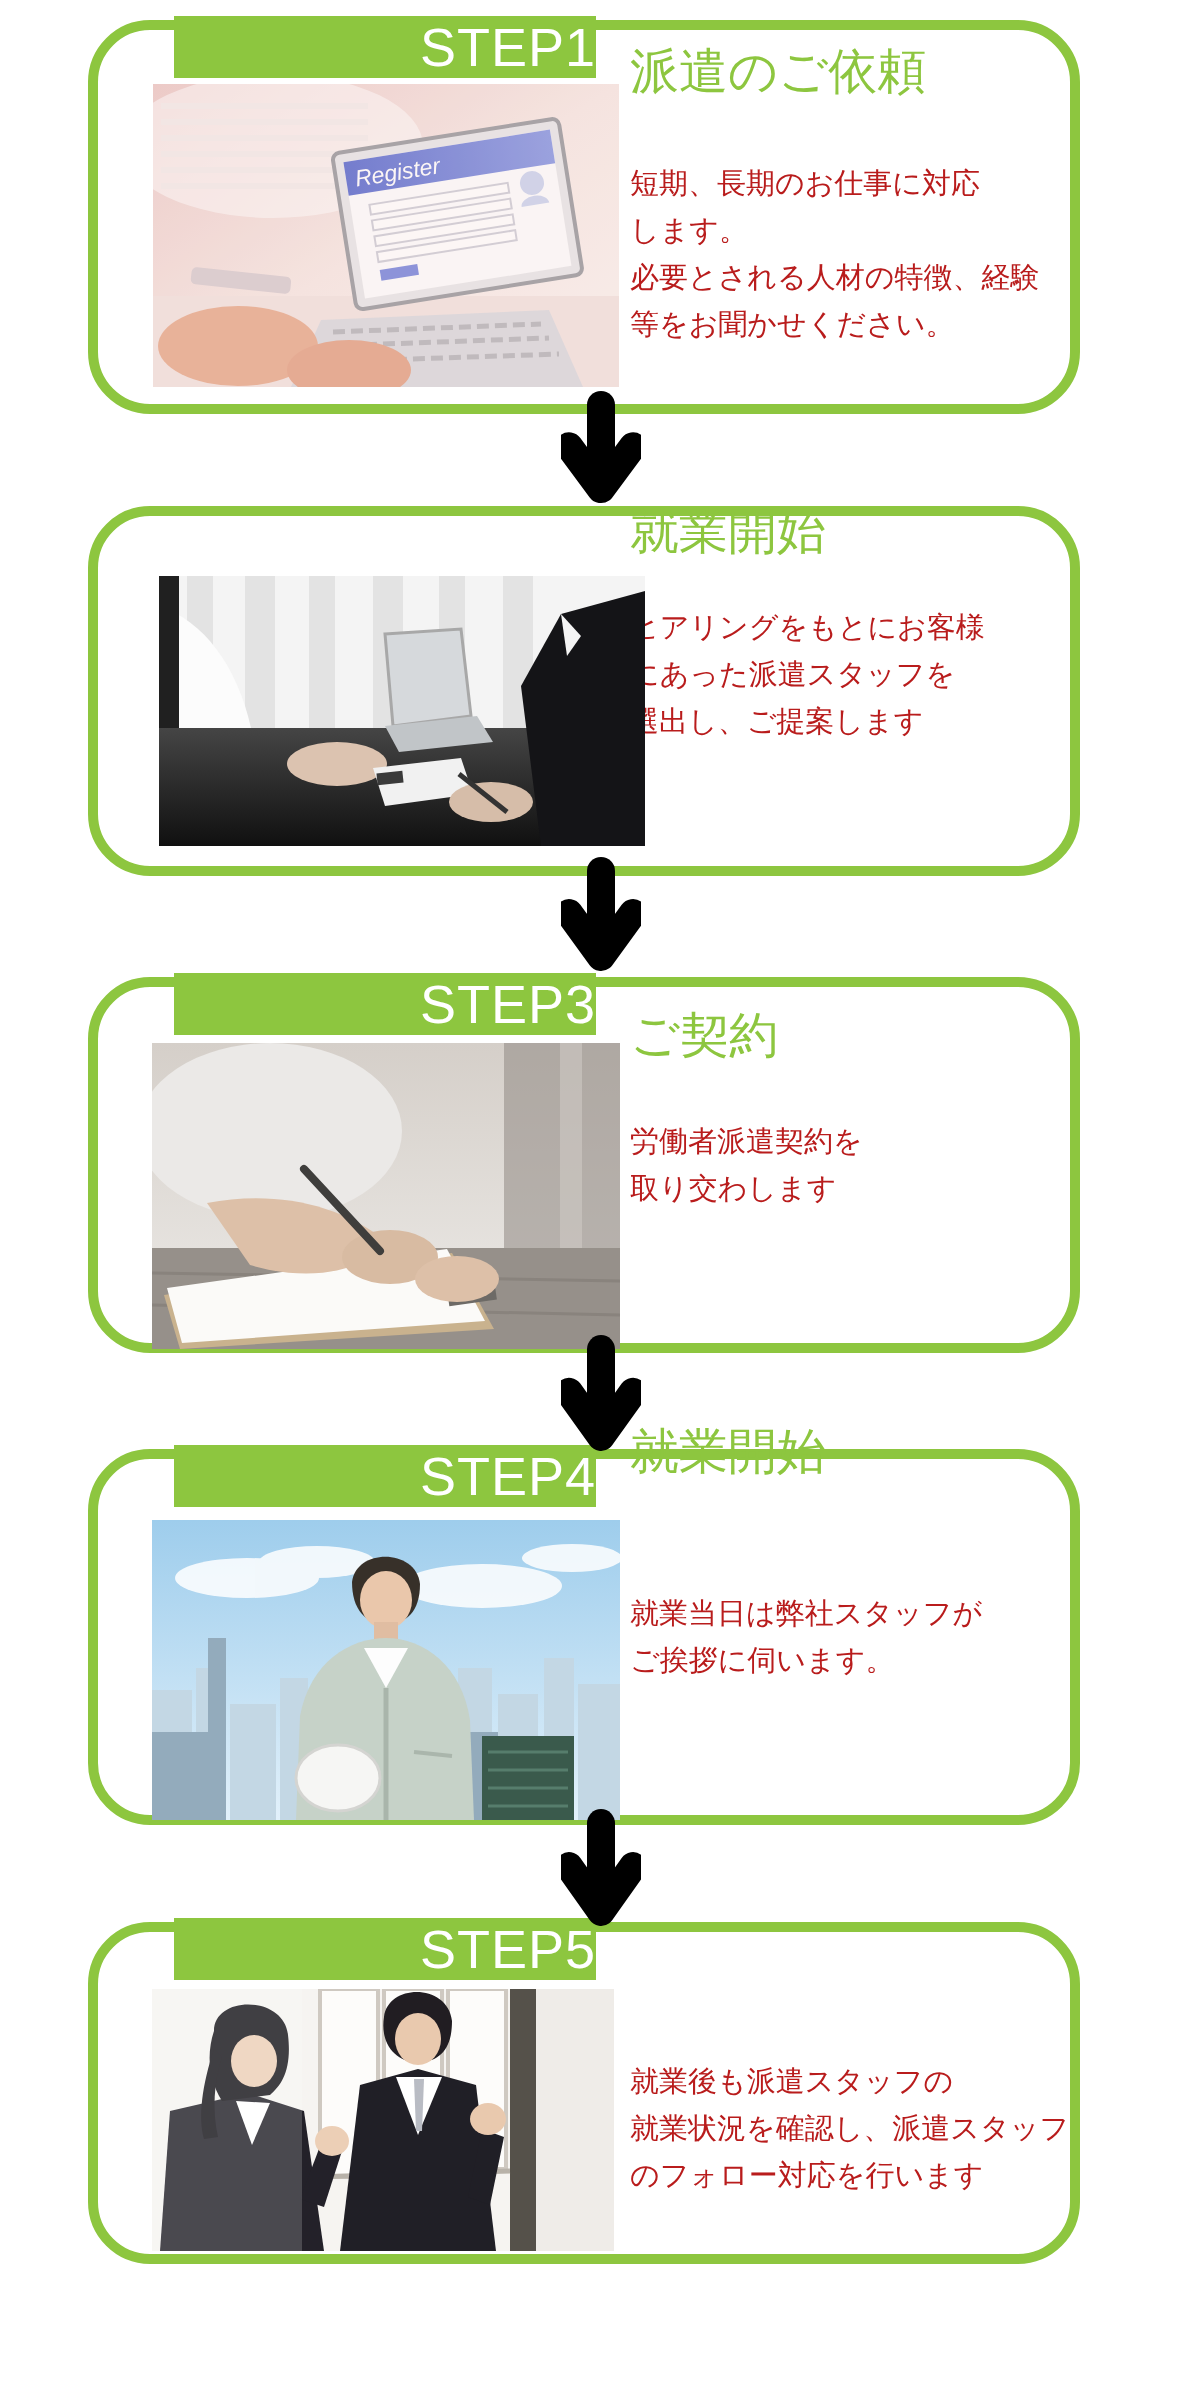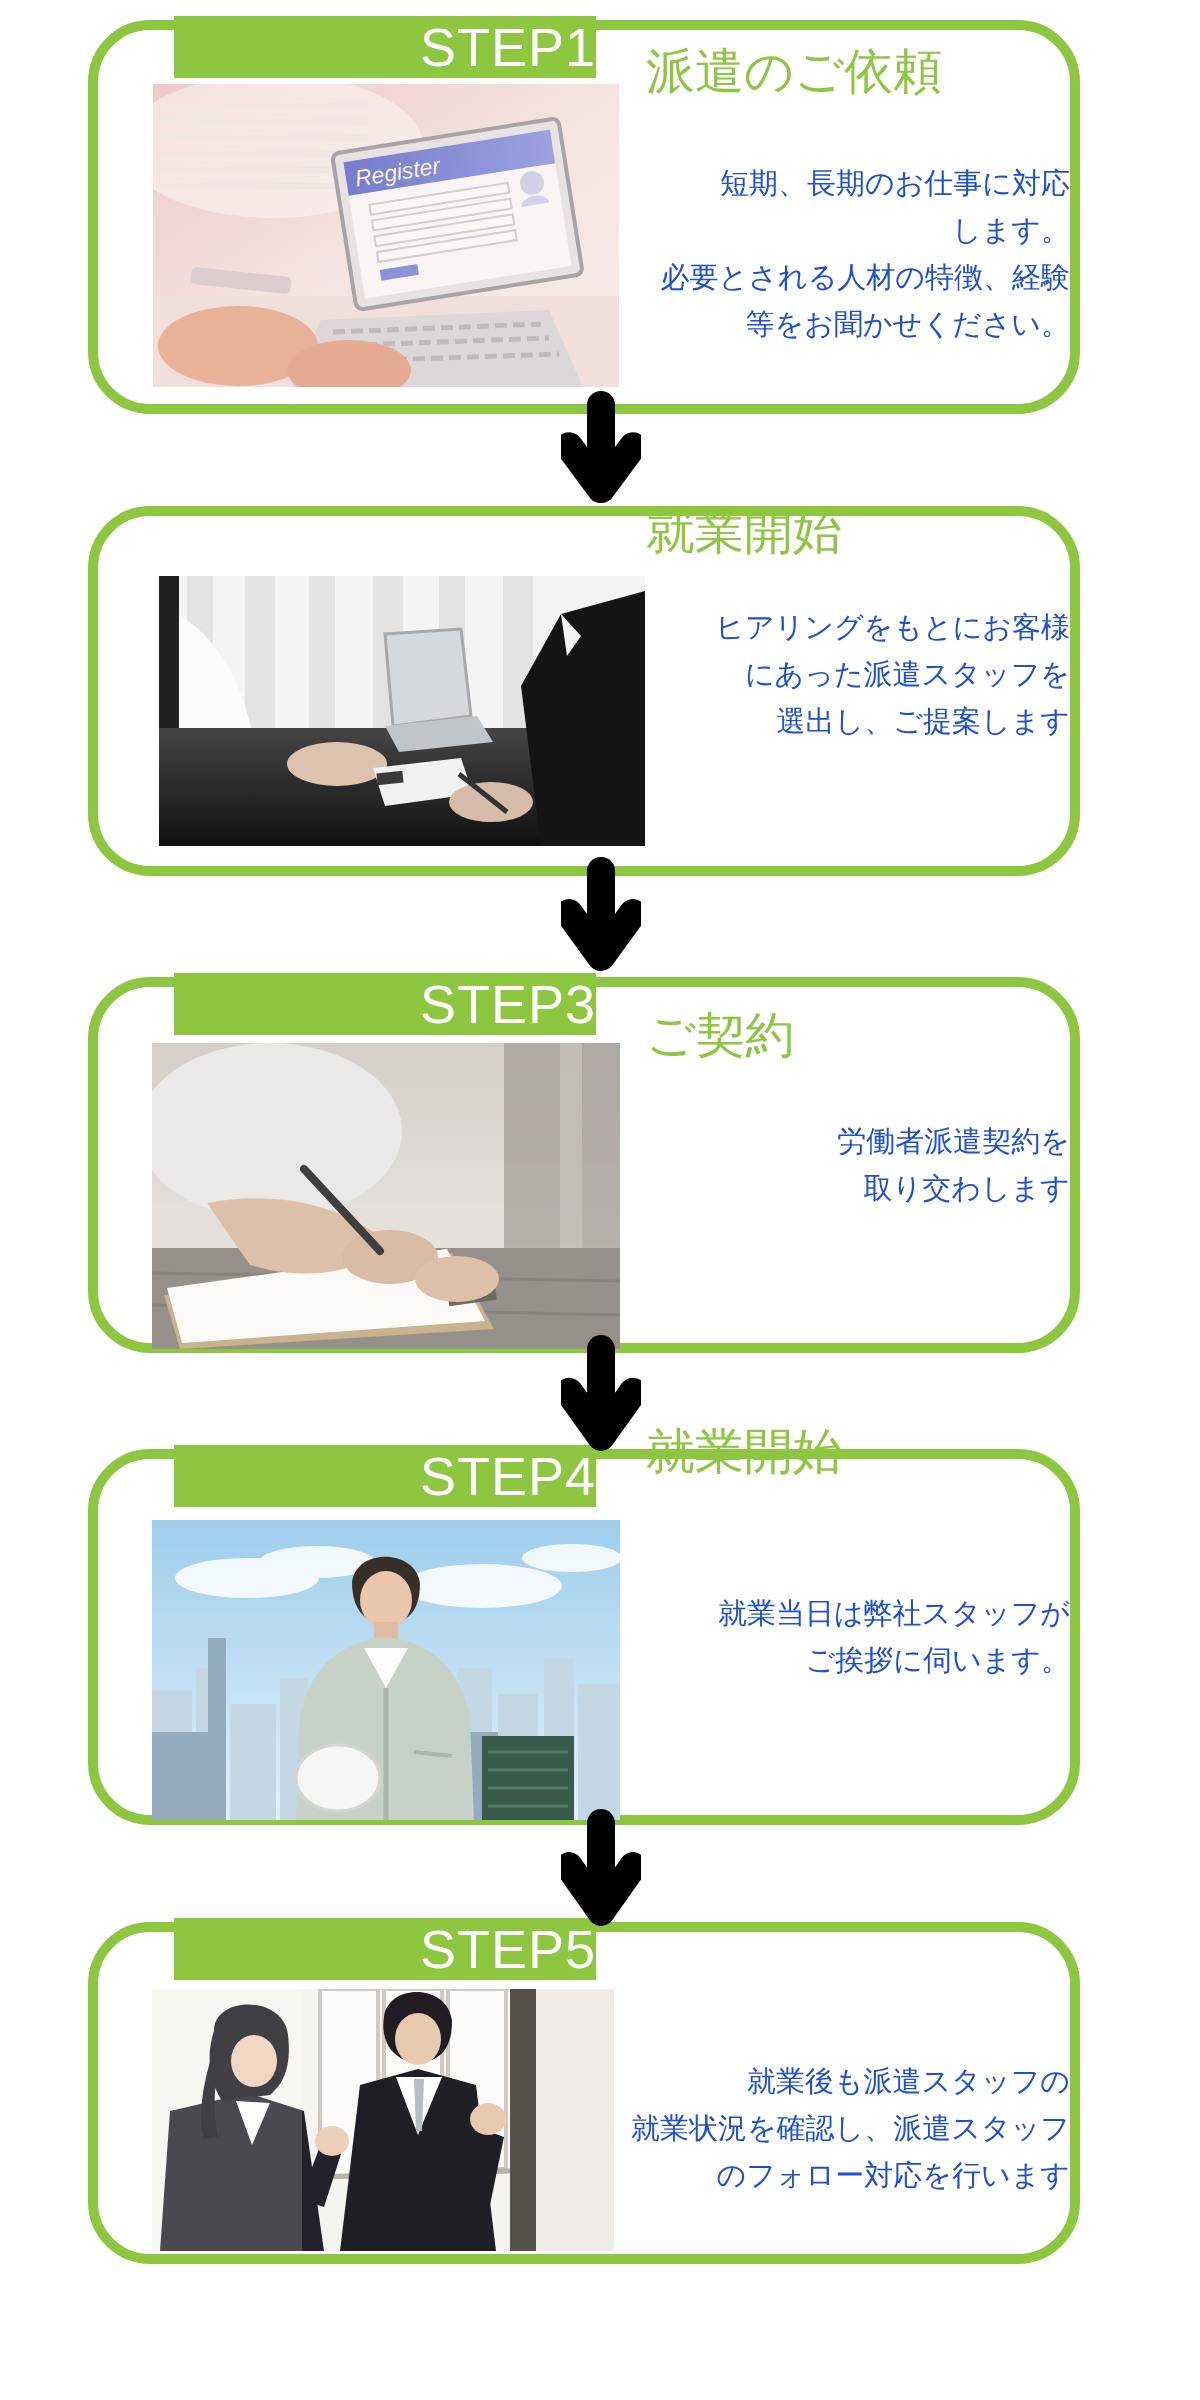--- a/index.html
+++ b/index.html
@@ -20,28 +20,28 @@
   #tab3{top:973px}
   #tab4{top:1445px}
   #tab5{top:1918px}
   .photo{position:absolute;z-index:2;display:block;}
   #photo1{left:153px;top:84px;width:466px;height:303px}
   #photo2{left:159px;top:576px;width:486px;height:270px}
   #photo3{left:152px;top:1043px;width:468px;height:306px}
   #photo4{left:152px;top:1520px;width:468px;height:300px}
   #photo5{left:152px;top:1989px;width:462px;height:262px}
   .title{position:absolute;left:630px;width:430px;color:#8dc63f;font-size:49px;
-         font-weight:500;line-height:54px;z-index:2;white-space:nowrap;margin-left:16px;}
+         font-weight:500;line-height:54px;z-index:2;white-space:nowrap;}
   #title1{top:44px}
   #title2{top:504px}
   #title3{top:1008px}
   #title4{top:1424px}
   #title5{top:1948px}
-  .body{position:absolute;left:630px;width:440px;color:#1d4ed8;font-size:29px;
-        font-weight:400;line-height:47px;white-space:pre-line;z-index:2;text-align:right;}
+  .body{position:absolute;left:630px;width:440px;color:#b91c1c;font-size:29px;
+        font-weight:400;line-height:47px;white-space:pre-line;z-index:2;}
   #body1{top:160px}
   #body2{top:604px}
   #body3{top:1118px}
   #body4{top:1590px}
   #body5{top:2058px}
   .arrow{position:absolute;left:561px;width:80px;z-index:5;}
   #arrow1{top:391px;height:116px}
   #arrow2{top:857px;height:118px}
   #arrow3{top:1335px;height:120px}
   #arrow4{top:1809px;height:121px}

